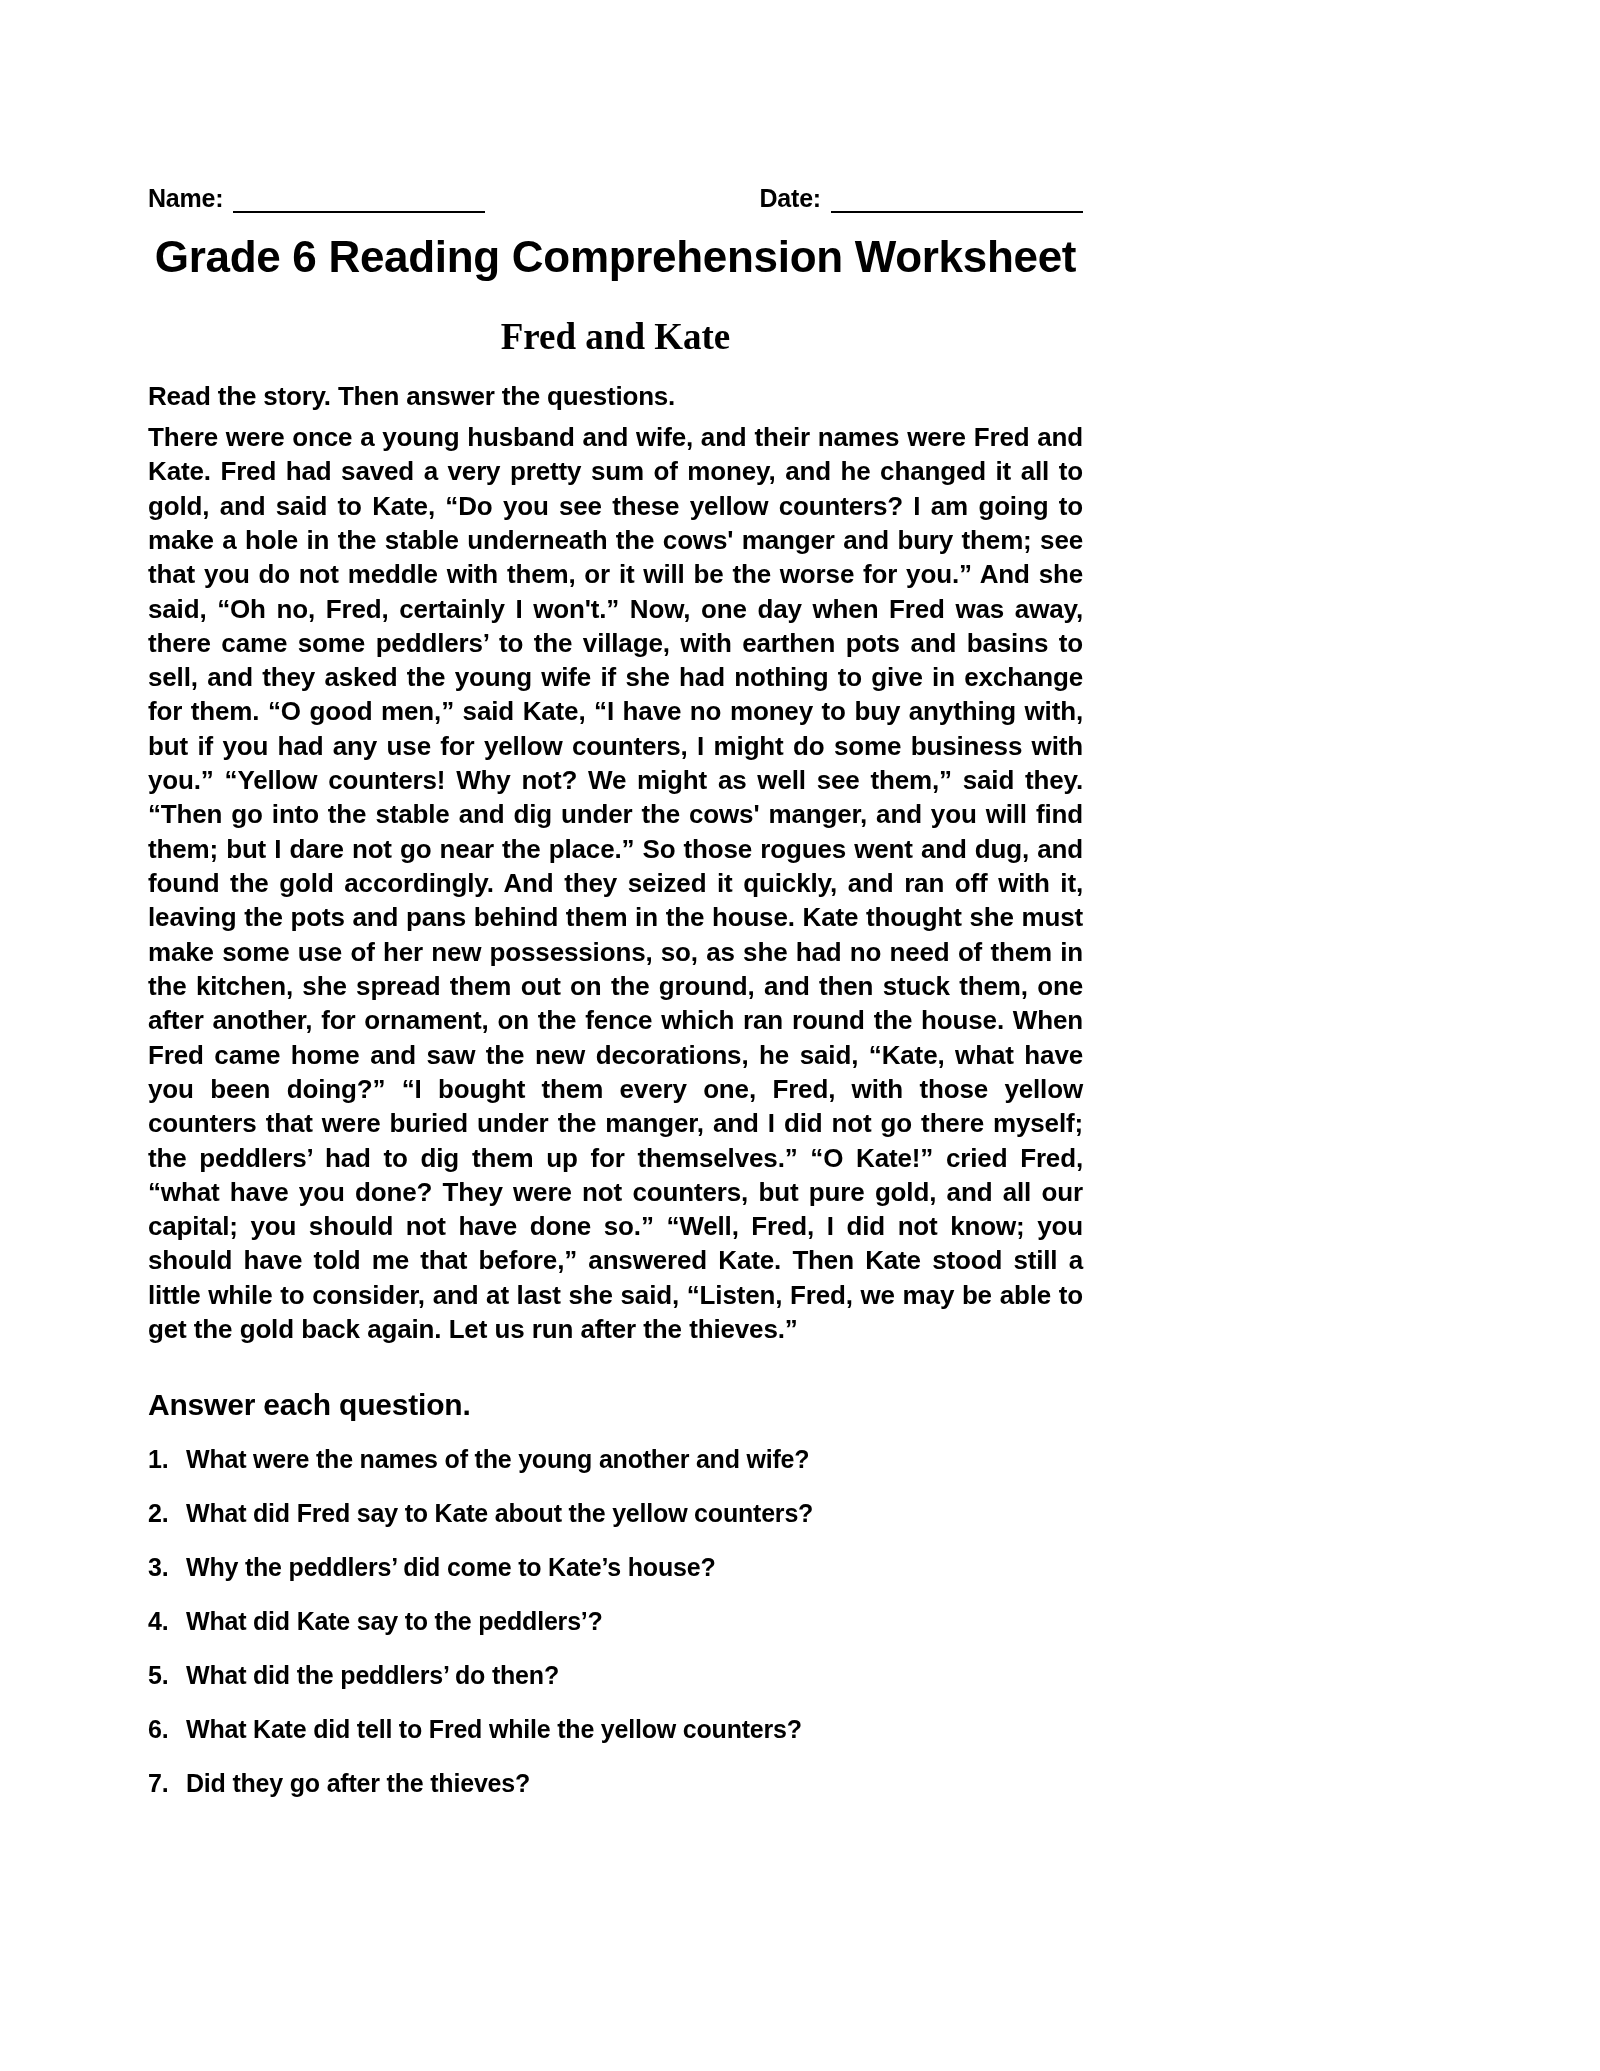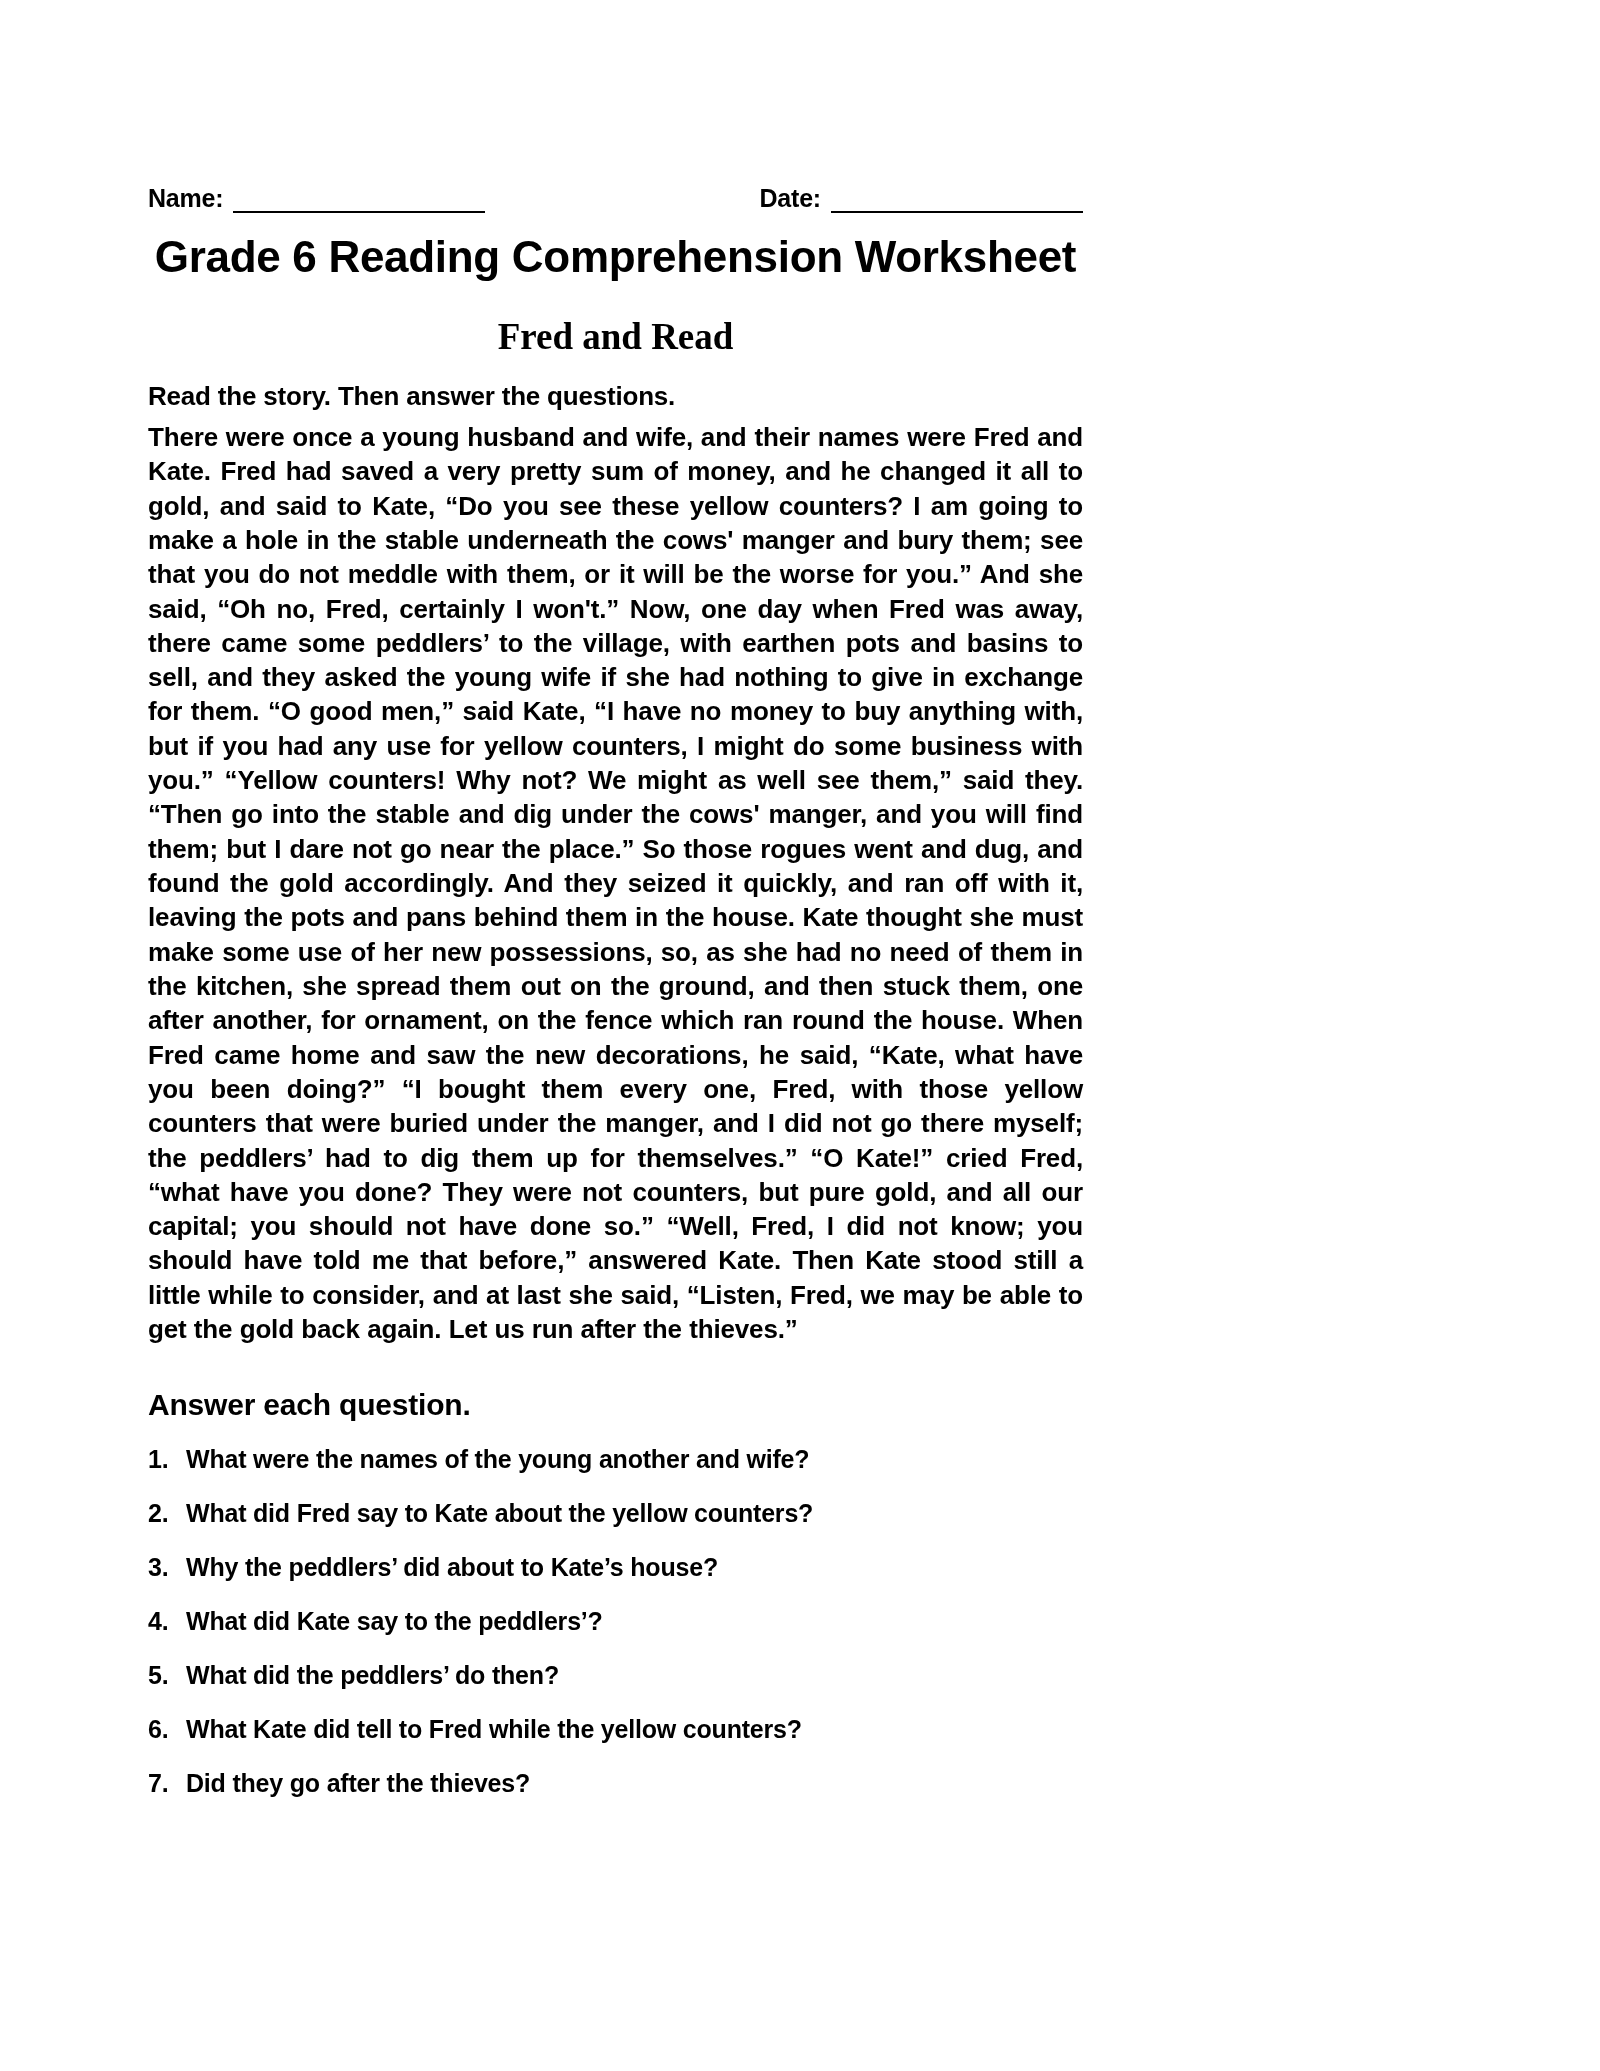--- a/index.html
+++ b/index.html
@@ -133,40 +133,40 @@
       </div>
       <div class="nd-spacer"></div>
       <div class="nd-group">
         <span class="nd-label">Date:</span>
         <span class="nd-rule date-rule"></span>
       </div>
     </div>
 
     <div class="worksheet-title">Grade 6 Reading Comprehension Worksheet</div>
 
-    <div class="story-title">Fred and Read</div>
+    <div class="story-title">Fred and Kate</div>
 
     <div class="instruction">Read the story. Then answer the questions.</div>
 
     <div class="story">There were once a young husband and wife, and their names were Fred and Kate. Fred had saved a very pretty sum of money, and he changed it all to gold, and said to Kate, “Do you see these yellow counters? I am going to make a hole in the stable underneath the cows' manger and bury them; see that you do not meddle with them, or it will be the worse for you.” And she said, “Oh no, Fred, certainly I won't.” Now, one day when Fred was away, there came some peddlers’ to the village, with earthen pots and basins to sell, and they asked the young wife if she had nothing to give in exchange for them. “O good men,” said Kate, “I have no money to buy anything with, but if you had any use for yellow counters, I might do some business with you.” “Yellow counters! Why not? We might as well see them,” said they. “Then go into the stable and dig under the cows' manger, and you will find them; but I dare not go near the place.” So those rogues went and dug, and found the gold accordingly. And they seized it quickly, and ran off with it, leaving the pots and pans behind them in the house. Kate thought she must make some use of her new possessions, so, as she had no need of them in the kitchen, she spread them out on the ground, and then stuck them, one after another, for ornament, on the fence which ran round the house. When Fred came home and saw the new decorations, he said, “Kate, what have you been doing?” “I bought them every one, Fred, with those yellow counters that were buried under the manger, and I did not go there myself; the peddlers’ had to dig them up for themselves.” “O Kate!” cried Fred, “what have you done? They were not counters, but pure gold, and all our capital; you should not have done so.” “Well, Fred, I did not know; you should have told me that before,” answered Kate. Then Kate stood still a little while to consider, and at last she said, “Listen, Fred, we may be able to get the gold back again. Let us run after the thieves.”</div>
 
     <div><span class="answer-heading">Answer each question.</span></div>
 
     <div class="questions">
       <div class="question">
         <span class="q-num">1.</span>
         <span class="q-text">What were the names of the young another and wife?</span>
       </div>
       <div class="question">
         <span class="q-num">2.</span>
         <span class="q-text">What did Fred say to Kate about the yellow counters?</span>
       </div>
       <div class="question">
         <span class="q-num">3.</span>
-        <span class="q-text">Why the peddlers’ did about to Kate’s house?</span>
+        <span class="q-text">Why the peddlers’ did come to Kate’s house?</span>
       </div>
       <div class="question">
         <span class="q-num">4.</span>
         <span class="q-text">What did Kate say to the peddlers’?</span>
       </div>
       <div class="question">
         <span class="q-num">5.</span>
         <span class="q-text">What did the peddlers’ do then?</span>
       </div>
       <div class="question">

